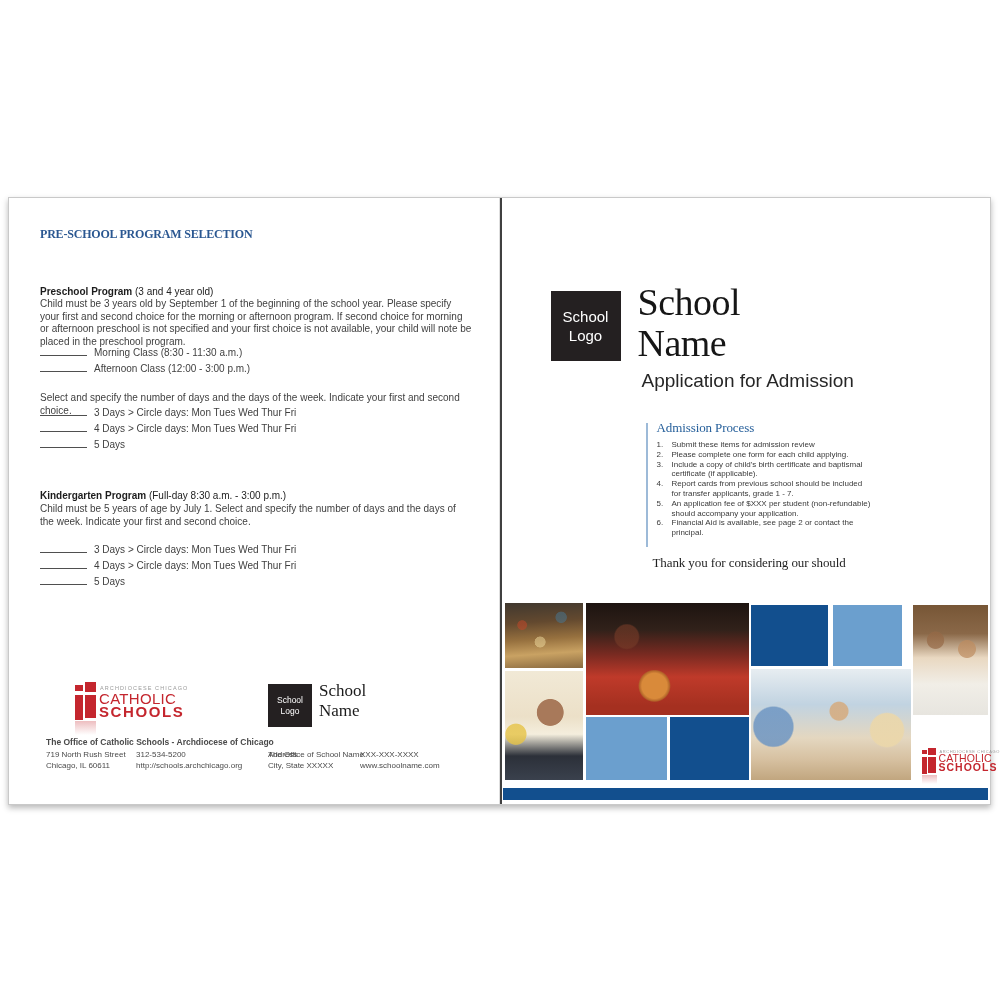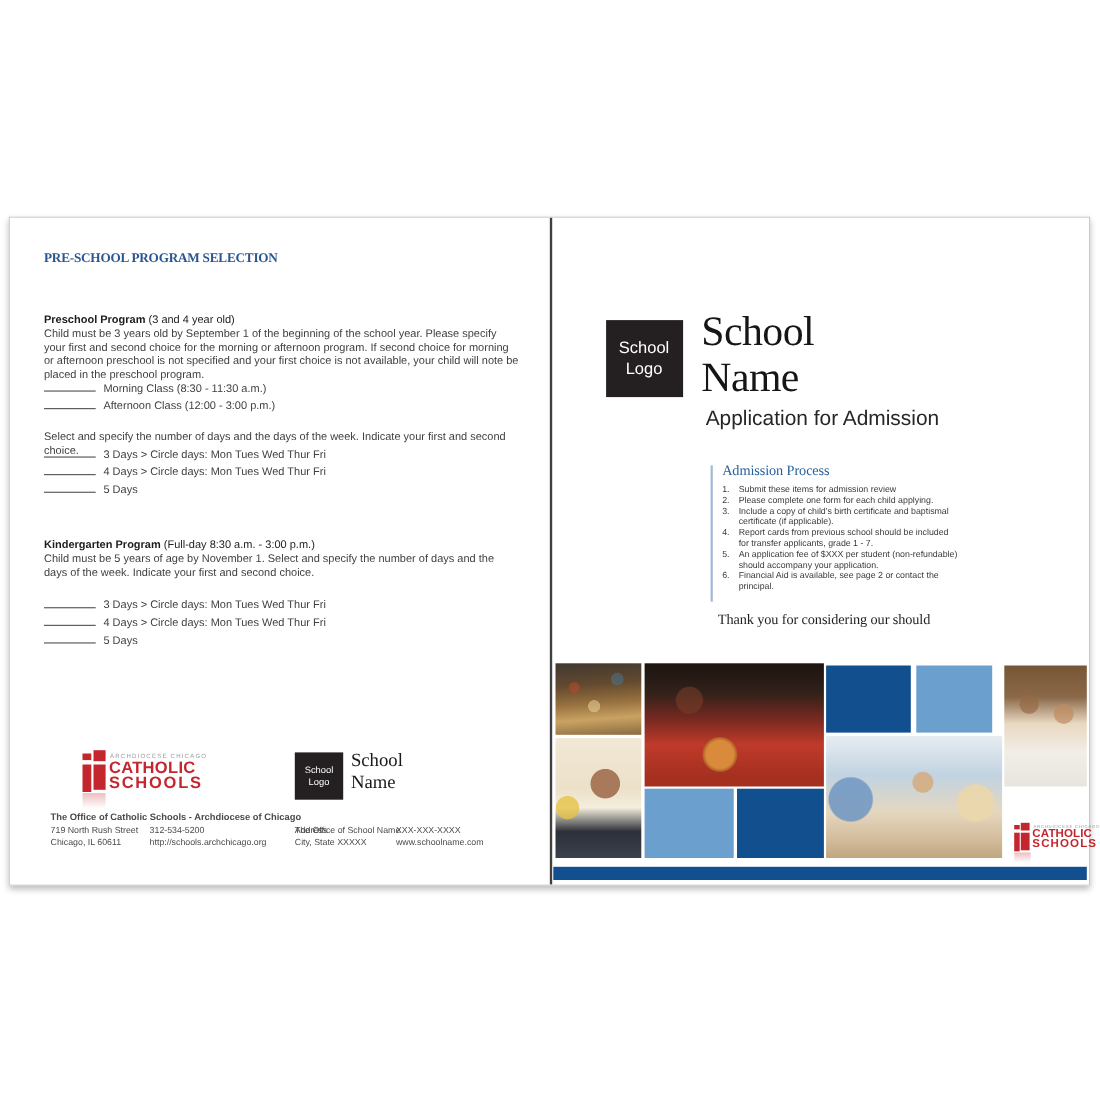--- a/index.html
+++ b/index.html
@@ -30,21 +30,21 @@
   .cs-icon .b1{left:0;top:9%;width:37%;height:16%;}
   .cs-icon .b2{left:46%;top:0;width:54%;height:25%;}
   .cs-icon .b3{left:0;top:34%;width:37%;height:66%;}
   .cs-icon .b4{left:46%;top:34%;width:54%;height:62%;}
   .cs-icon::after{content:"";position:absolute;top:102%;left:0;width:100%;height:38%;
         background:linear-gradient(180deg,rgba(196,38,46,.30),rgba(196,38,46,0));}
   .cs-logo-big{left:66px;top:483px;width:200px;height:46px;}
   .cs-logo-big .cs-icon{position:absolute;left:0;top:1px;width:21px;height:38px;}
   .cs-small-txt{position:absolute;left:25px;top:4px;font-size:5.5px;letter-spacing:1.1px;
         color:#9a9a9a;white-space:nowrap;}
-  .cs-cath{position:absolute;left:24px;top:9px;font-size:15px;font-weight:bold;
+  .cs-cath{position:absolute;left:24px;top:9px;font-size:15px;font-weight:normal;
         color:#c4262e;letter-spacing:.3px;white-space:nowrap;}
   .cs-sch{position:absolute;left:24px;top:22px;font-size:15px;font-weight:bold;
         color:#c4262e;letter-spacing:1.6px;white-space:nowrap;}
   .office-line{left:37px;top:539px;font-size:8.5px;font-weight:bold;color:#4a4a4a;white-space:nowrap;}
   .addr-grid{left:37px;top:552px;display:grid;grid-template-columns:90px auto;
         grid-row-gap:1px;font-size:8px;line-height:10px;color:#4a4a4a;white-space:nowrap;}
 
   .school-box{left:259px;top:486px;width:44px;height:43px;background:#242021;color:#fff;
         display:flex;flex-direction:column;align-items:center;justify-content:center;
         font-size:8.5px;line-height:10.5px;text-align:center;}
@@ -140,21 +140,21 @@
         <span class="blank"></span><span>4 Days &gt; Circle days: Mon Tues Wed Thur Fri</span>
       </div>
       <div class="abs opt" style="top:240px">
         <span class="blank"></span><span>5 Days</span>
       </div>
 
       <div class="abs sec-title" style="top:292px">
         <b>Kindergarten Program</b><span> (Full-day 8:30 a.m. - 3:00 p.m.)</span>
       </div>
 
-      <div class="abs lp-text sec-body" style="top:305px;width:425px">Child must be 5 years of age by November 1. Select and specify the number of days and the days of the week. Indicate your first and second choice.</div>
+      <div class="abs lp-text sec-body" style="top:305px;width:425px">Child must be 5 years of age by July 1. Select and specify the number of days and the days of the week. Indicate your first and second choice.</div>
 
       <div class="abs opt" style="top:345px">
         <span class="blank"></span><span>3 Days &gt; Circle days: Mon Tues Wed Thur Fri</span>
       </div>
       <div class="abs opt" style="top:361px">
         <span class="blank"></span><span>4 Days &gt; Circle days: Mon Tues Wed Thur Fri</span>
       </div>
       <div class="abs opt" style="top:377px">
         <span class="blank"></span><span>5 Days</span>
       </div>

